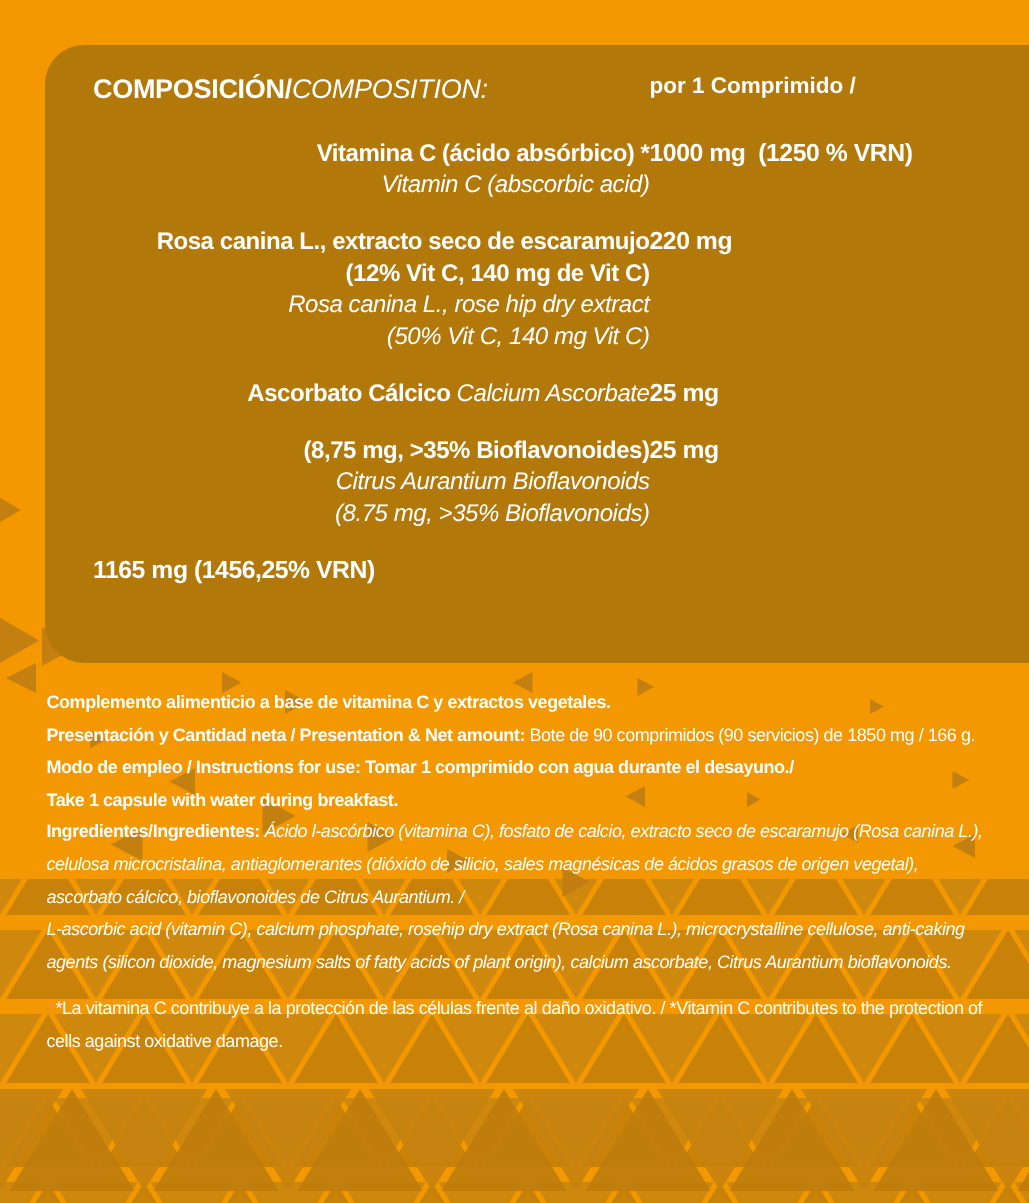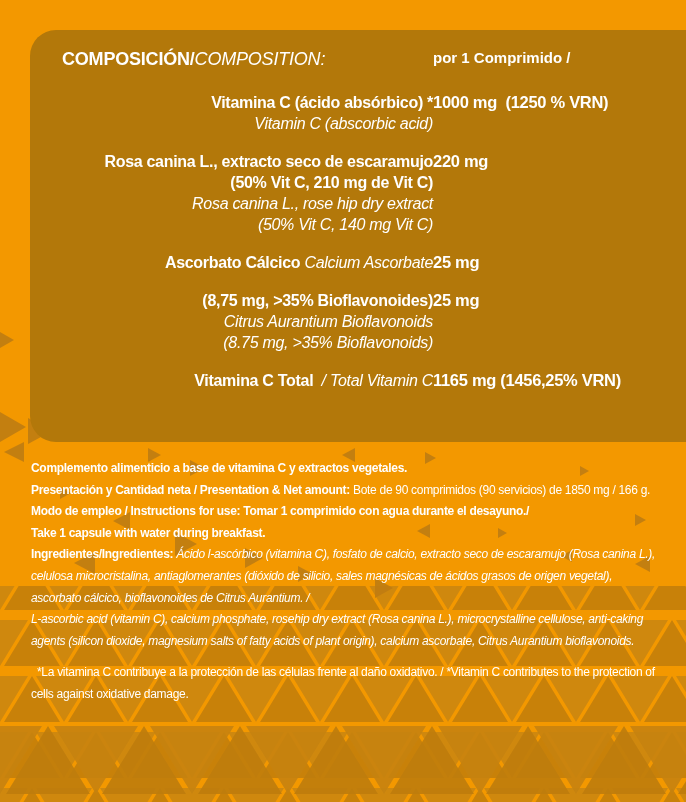--- a/index.html
+++ b/index.html
@@ -100,21 +100,21 @@
       <div class="name">
         <div class="ln"><span class="b">Vitamina C (ácido absórbico) *</span><span class="i"></span></div>
         <div class="ln"><span class="b"></span><span class="i">Vitamin C (abscorbic acid)</span></div>
       </div>
       <div class="val">1000 mg  (1250 % VRN)</div>
     </div>
 
     <div class="row">
       <div class="name">
         <div class="ln"><span class="b">Rosa canina L., extracto seco de escaramujo</span><span class="i"></span></div>
-        <div class="ln"><span class="b">(50% Vit C, 210 mg de Vit C)</span><span class="i"></span></div>
+        <div class="ln"><span class="b">(12% Vit C, 140 mg de Vit C)</span><span class="i"></span></div>
         <div class="ln"><span class="b"></span><span class="i">Rosa canina L., rose hip dry extract</span></div>
         <div class="ln"><span class="b"></span><span class="i">(50% Vit C, 140 mg Vit C)</span></div>
       </div>
       <div class="val">220 mg</div>
     </div>
 
     <div class="row">
       <div class="name">
         <div class="ln"><span class="b">Ascorbato Cálcico</span><span class="i"> Calcium Ascorbate</span></div>
       </div>
@@ -124,23 +124,20 @@
     <div class="row">
       <div class="name">
         <div class="ln"><span class="b">(8,75 mg, &gt;35% Bioflavonoides)</span><span class="i"></span></div>
         <div class="ln"><span class="b"></span><span class="i">Citrus Aurantium Bioflavonoids</span></div>
         <div class="ln"><span class="b"></span><span class="i">(8.75 mg, &gt;35% Bioflavonoids)</span></div>
       </div>
       <div class="val">25 mg</div>
     </div>
 
     <div class="row total">
-      <div class="name">
-        <div class="ln"><span class="b">Vitamina C Total </span><span class="i"> / Total Vitamin C</span></div>
-      </div>
       <div class="val">1165 mg (1456,25% VRN)</div>
     </div>
 
   </div>
 
   <div class="body-text">
     <p><span class="seg-b">Complemento alimenticio a base de vitamina C y extractos vegetales.</span></p>
     <p><span class="seg-b">Presentación y Cantidad neta / Presentation &amp; Net amount: </span><span class="seg-r">Bote de 90 comprimidos (90 servicios) de 1850 mg / 166 g.</span></p>
     <p><span class="seg-b">Modo de empleo / Instructions for use: Tomar 1 comprimido con agua durante el desayuno./</span></p>
     <p><span class="seg-b">Take 1 capsule with water during breakfast.</span></p>

